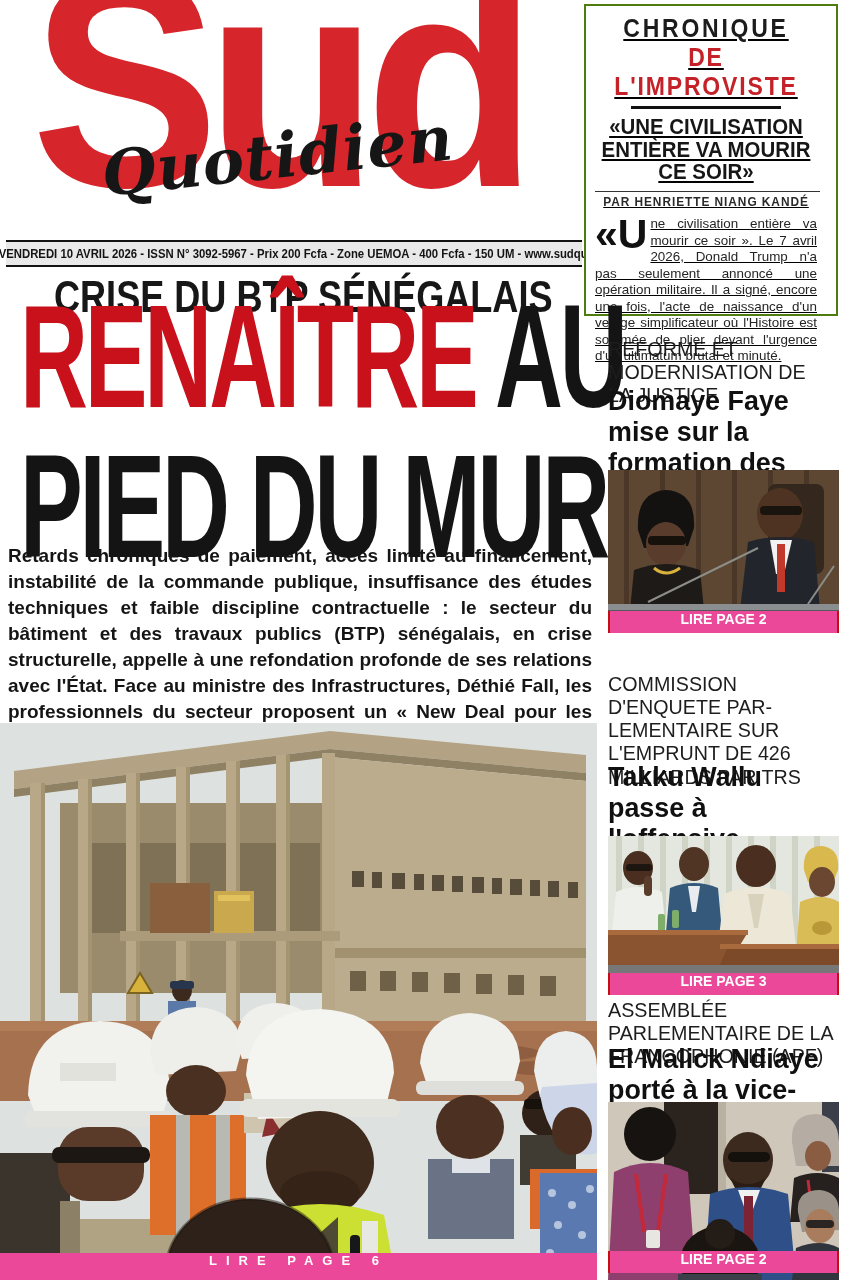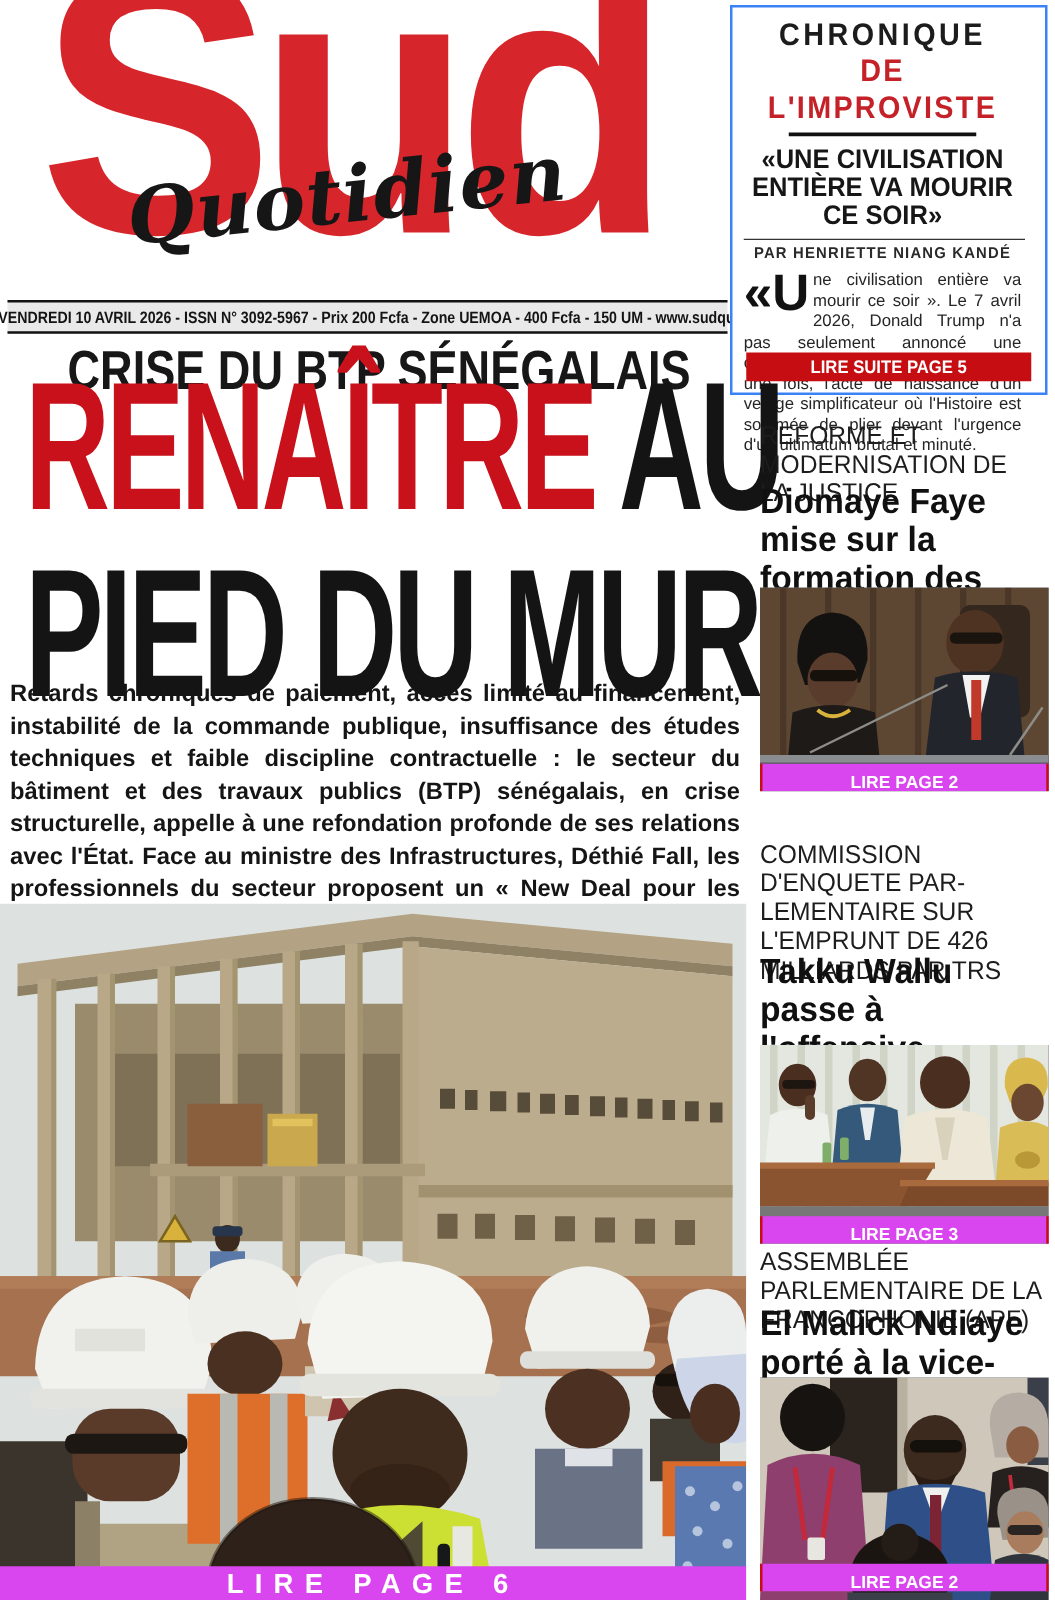--- a/index.html
+++ b/index.html
@@ -18,21 +18,21 @@
     letter-spacing:1px; }
 
   .info-bar { position:absolute; left:6px; top:240px; width:576px; height:27px;
     background:#e9e9e9; border-top:2px solid #121212; border-bottom:2px solid #121212;
     display:flex; align-items:center; justify-content:center; }
   .info-bar span { font-size:13.2px; font-weight:bold; color:#141414; white-space:nowrap;
     transform:scaleX(.86); transform-origin:center; }
 
   
   .chronique { position:absolute; left:584px; top:4px; width:254px; height:312px;
-    background:#fff; border:2px solid #3b82f6; padding:8px 19px 0 9px; }
+    background:#fff; border:2px solid #4d7c0f; padding:8px 19px 0 9px;text-decoration:underline; }
   .chron-t1 { text-align:center; font-size:25px; font-weight:bold; color:#1c1c1c;
     letter-spacing:3px; transform:scaleX(.92); transform-origin:center; }
   .chron-t2 { text-align:center; font-size:25px; font-weight:bold; color:#c42128;
     letter-spacing:2px; transform:scaleX(.92); transform-origin:center; }
   .chron-rule1 { width:150px; height:3px; background:#111; margin:5px auto 7px auto; }
   .chron-head { text-align:center; font-size:21.5px; font-weight:bold; color:#161616;
     line-height:1.05; transform:scaleX(.95); transform-origin:center; }
   .chron-rule2 { width:225px; height:1.5px; background:#333; margin:7px auto 3px auto; }
   .chron-byline { text-align:center; font-size:12.5px; font-weight:bold; color:#2a2a2a;
     letter-spacing:1px; transform:scaleX(.95); transform-origin:center; }
@@ -55,25 +55,25 @@
   .hl-line .red { color:#c8111b; } .hl-line .black { color:#141414; }
   .hl-line2 { margin-top:36px; }
 
   .standfirst { position:absolute; left:8px; top:543px; width:584px;
     font-size:19px; font-weight:bold; color:#151515; line-height:1.37;
     text-align:justify; }
 
   
   .photo { position:absolute; overflow:hidden; }
   .photo svg { display:block; }
-  .banner { position:absolute; left:0; right:0; background:#d946ef; display:flex;
-    align-items:flex-end; justify-content:center; cursor:pointer; }
+  .banner { position:absolute; left:0; right:0; background:#ec4899; display:flex;
+    align-items:flex-start; justify-content:center; cursor:pointer; }
   .banner span { color:#fff; font-weight:bold; font-size:14px; }
   .main-banner { bottom:0; height:27px; }
-  .main-banner span { font-size:22px; letter-spacing:9px; }
+  .main-banner span { font-size:13px; letter-spacing:9px; }
   .sb-banner { bottom:0; height:22px; border-left:2px solid #c60e12; border-right:2px solid #c60e12; }
   .sb-banner3 { bottom:7px; }
 
   .main-photo { left:0; top:723px; width:597px; height:557px; background:#dde2e0; }
 
   
   .sb-kicker { position:absolute; left:608px; width:234px; font-size:20.5px;
     color:#1d1d1d; font-weight:normal; line-height:1.13; transform:scaleX(.96);
     transform-origin:left top; }
   .sb-title { position:absolute; left:608px; width:236px; font-size:28px; font-weight:bold;
@@ -96,23 +96,20 @@
   </div>
 
   <div class="chronique">
     <div class="chron-t1">CHRONIQUE</div>
     <div class="chron-t2">DE L'IMPROVISTE</div>
     <div class="chron-rule1"></div>
     <div class="chron-head">«UNE CIVILISATION ENTIÈRE VA MOURIR CE SOIR»</div>
     <div class="chron-rule2"></div>
     <div class="chron-byline">PAR HENRIETTE NIANG KANDÉ</div>
     <div class="chron-body"><span class="chron-drop">«U</span><span>ne civilisation entière va mourir ce soir ». Le 7 avril 2026, Donald Trump n'a pas seulement annoncé une opération militaire. Il a signé, encore une fois, l'acte de naissance d'un vertige simplificateur où l'Histoire est sommée de plier devant l'urgence d'un ultimatum brutal et minuté.</span></div>
-    <div class="chron-cta">
-      <span>LIRE SUITE PAGE 5</span>
-    </div>
   </div>
 
   <div class="kicker">CRISE DU BTP SÉNÉGALAIS</div>
 
   <div class="headline">
     <div class="hl-line"><span class="red">RENAÎTRE</span><span class="black"> AU</span></div>
     <div class="hl-line hl-line2 black" style="color:#141414;">PIED DU MUR</div>
   </div>
 
   <div class="standfirst">Retards chroniques de paiement, accès limité au financement, instabilité de la commande publique, insuffisance des études techniques et faible discipline contractuelle : le secteur du bâtiment et des travaux publics (BTP) sénégalais, en crise structurelle, appelle à une refondation profonde de ses relations avec l'État. Face au ministre des Infrastructures, Déthié Fall, les professionnels du secteur proposent un « New Deal pour les infrastructures » articulé autour de quatre priorités pour relancer une industrie en difficulté.</div>

